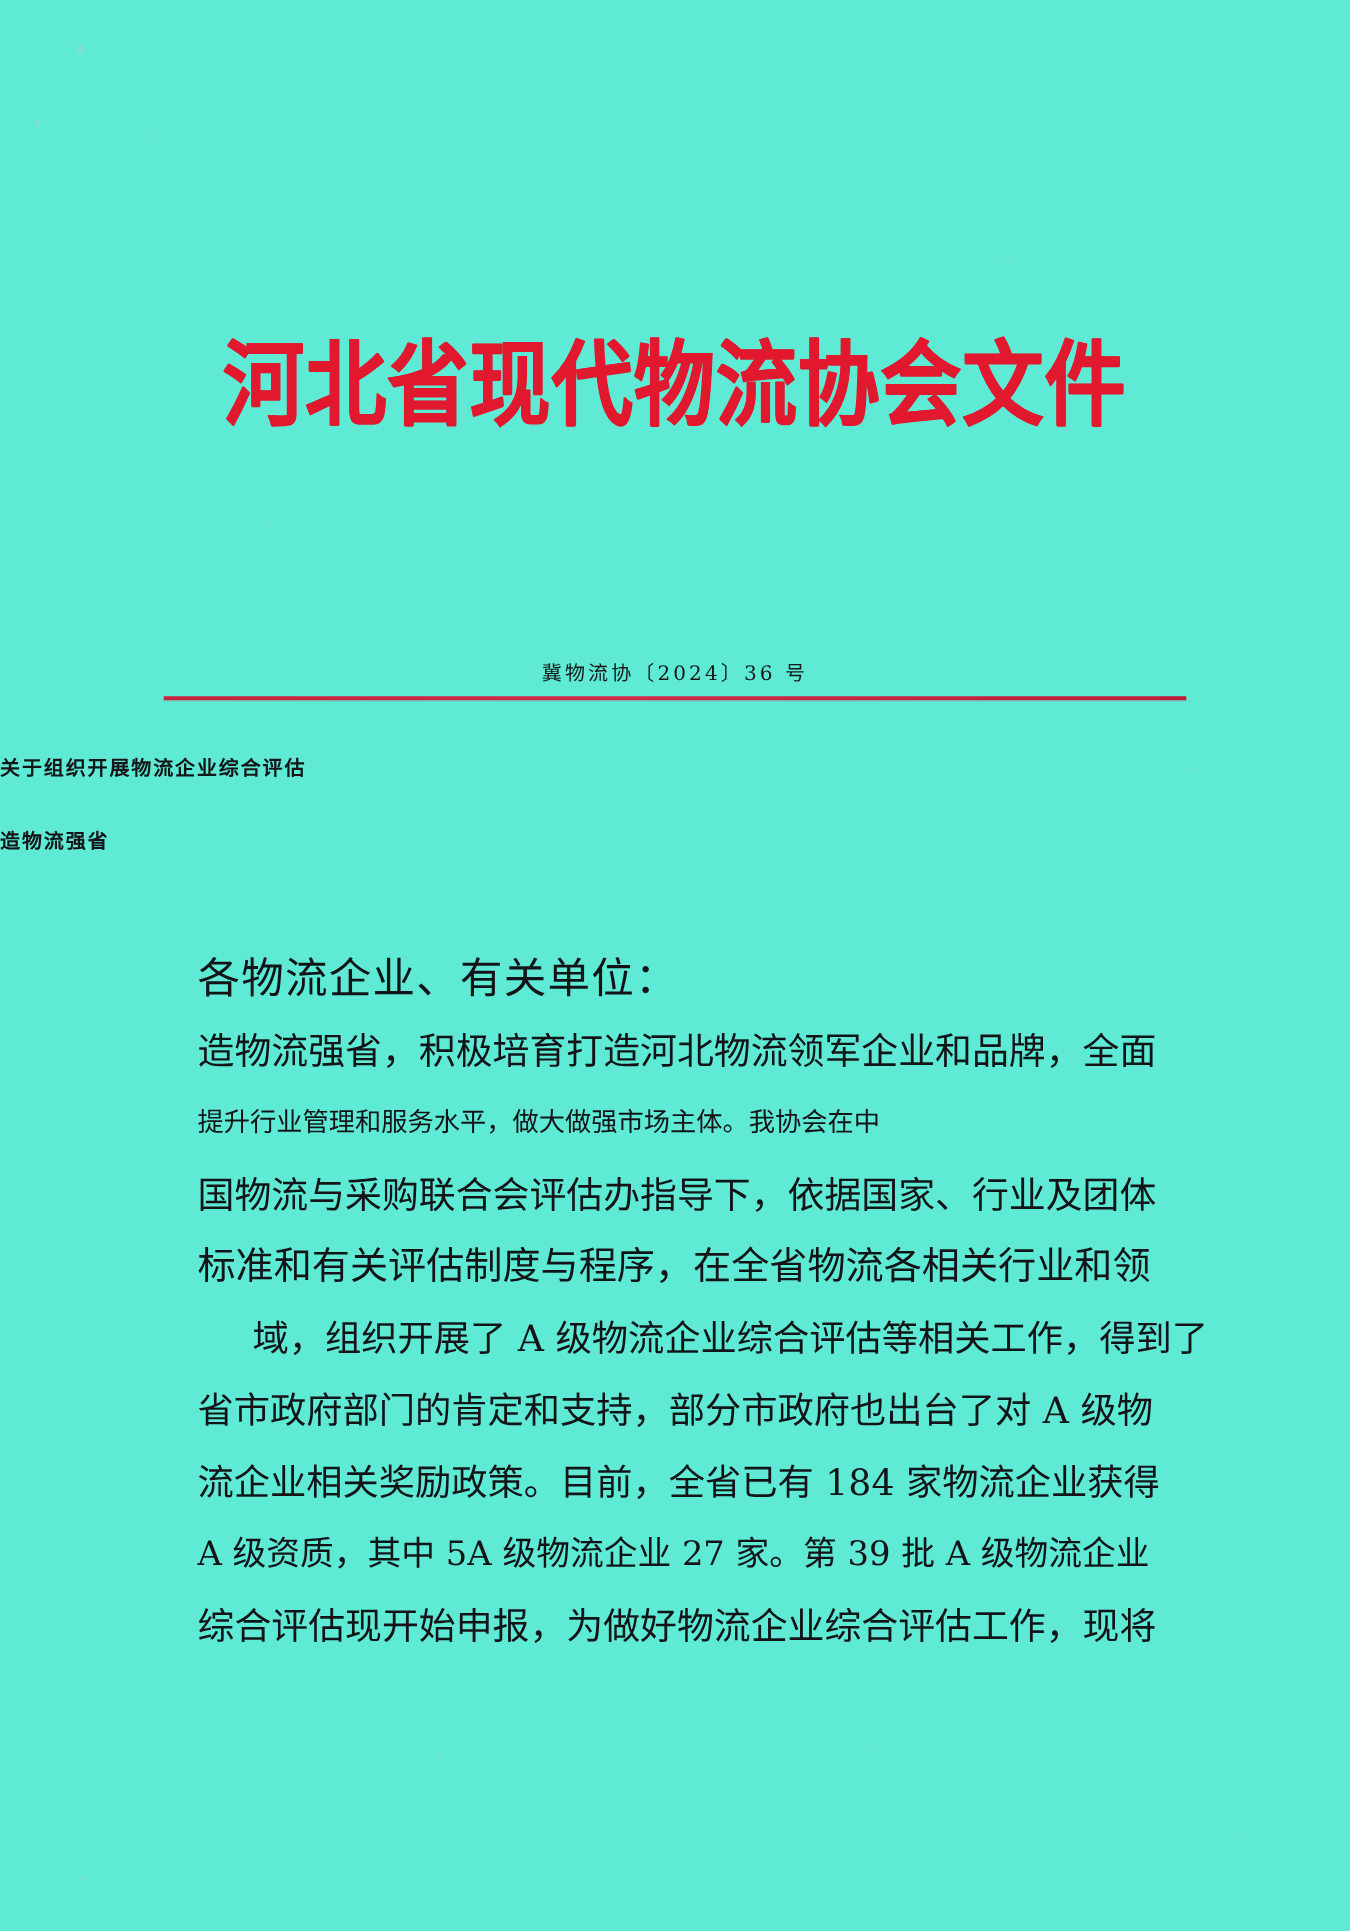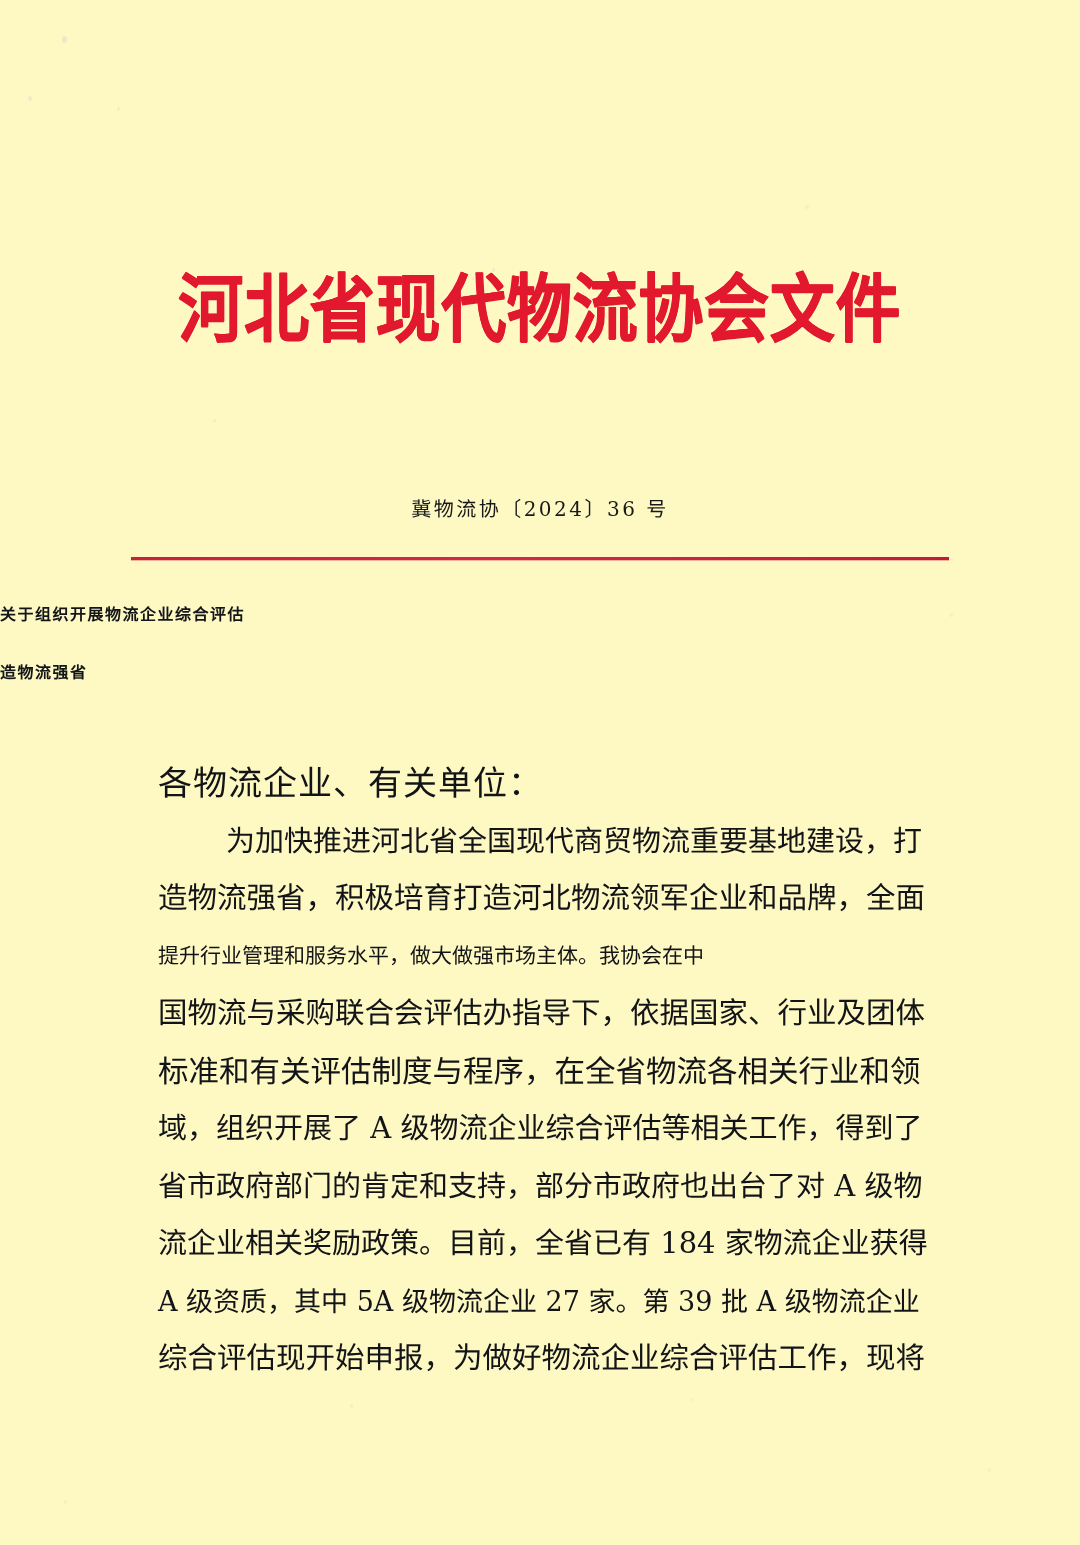--- a/index.html
+++ b/index.html
@@ -126,58 +126,57 @@
     height: 57.5px;
   }
   .body-block .bline.salutation {
     letter-spacing: 1px;
   }
   .gap-line { height: 57.5px; }
 </style>
 </head>
 <body>
 
-<div class="page" style="background: #fef9c3;">
+<div class="page" style="background: #5eead4;">
 
   <div class="speck" style="left:62px;  top:36px;  width:5px;  height:7px;  opacity:.35;"></div>
   <div class="speck" style="left:28px;  top:96px;  width:4px;  height:5px;  opacity:.30;"></div>
   <div class="speck" style="left:117px; top:107px; width:3px;  height:4px;  opacity:.25;"></div>
   <div class="speck" style="left:213px; top:419px; width:3px;  height:3px;  opacity:.25;"></div>
   <div class="speck" style="left:805px; top:205px; width:4px;  height:4px;  opacity:.22;"></div>
   <div class="speck" style="left:492px; top:268px; width:3px;  height:4px;  opacity:.25;"></div>
   <div class="speck" style="left:950px; top:613px; width:3px;  height:4px;  opacity:.22;"></div>
   <div class="speck" style="left:170px; top:1180px;width:3px;  height:5px;  opacity:.28;"></div>
   <div class="speck" style="left:350px; top:1404px;width:3px;  height:4px;  opacity:.22;"></div>
   <div class="speck" style="left:690px; top:1398px;width:3px;  height:3px;  opacity:.20;"></div>
   <div class="speck" style="left:988px; top:1468px;width:3px;  height:4px;  opacity:.20;"></div>
   <div class="speck" style="left:64px;  top:1500px;width:3px;  height:4px;  opacity:.20;"></div>
 
   <div class="masthead">
     <span class="masthead-title" style="color: rgb(226, 24, 46); text-shadow: rgb(226, 24, 46) 0.5px 0px 0px, rgb(226, 24, 46) -0.5px 0px 0px, rgb(226, 24, 46) 0px 0.5px 0px; font-size: 61px;">河北省现代物流协会文件</span>
   </div>
 
-  <div class="docnum" style="font-size: 20px;">冀物流协〔2024〕36 号</div>
+  <div class="docnum" style="font-size: 16px; margin-top: 32px;">冀物流协〔2024〕36 号</div>
 
   <div class="red-rule"></div>
 
   <div class="doc-title">
     <span class="tline" style="font-size: 16px;">关于组织开展物流企业综合评估</span>
     <span class="tline" style="font-size: 16px;">造物流强省</span>
   </div>
 
   <div class="body-block" style="color: rgb(19, 20, 23);">
     <span class="bline salutation">各物流企业、有关单位：</span>
 
     <span class="gap-line"></span>
 
-    <span class="bline" style="padding-left: 68px; font-size: 29px;">为加快推进河北省全国现代商贸物流重要基地建设，打</span>
     <span class="bline" style="font-size: 29.5px;">造物流强省，积极培育打造河北物流领军企业和品牌，全面</span>
     <span class="bline" style="font-size: 21px;">提升行业管理和服务水平，做大做强市场主体。我协会在中</span>
     <span class="bline" style="font-size: 29.5px;">国物流与采购联合会评估办指导下，依据国家、行业及团体</span>
     <span class="bline" style="font-size: 30.5px;">标准和有关评估制度与程序，在全省物流各相关行业和领</span>
-    <span class="bline" style="font-size: 29px;">域，组织开展了 A 级物流企业综合评估等相关工作，得到了</span>
+    <span class="bline" style="font-size: 29px; margin-left: 44px;">域，组织开展了 A 级物流企业综合评估等相关工作，得到了</span>
     <span class="bline" style="font-size: 29px;">省市政府部门的肯定和支持，部分市政府也出台了对 A 级物</span>
     <span class="bline" style="font-size: 29px;">流企业相关奖励政策。目前，全省已有 184 家物流企业获得</span>
     <span class="bline" style="font-size: 27px;">A 级资质，其中 5A 级物流企业 27 家。第 39 批 A 级物流企业</span>
     <span class="bline" style="font-size: 29.5px;">综合评估现开始申报，为做好物流企业综合评估工作，现将</span>
   </div>
 
 </div>
 
 </body></html>

